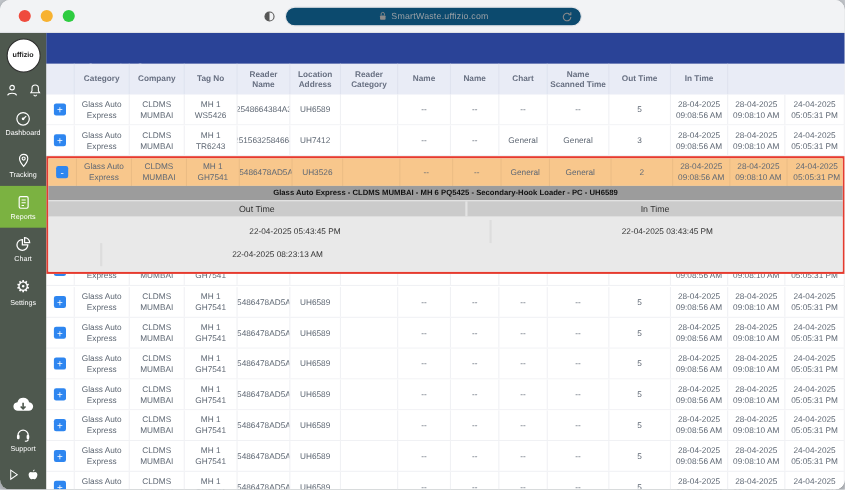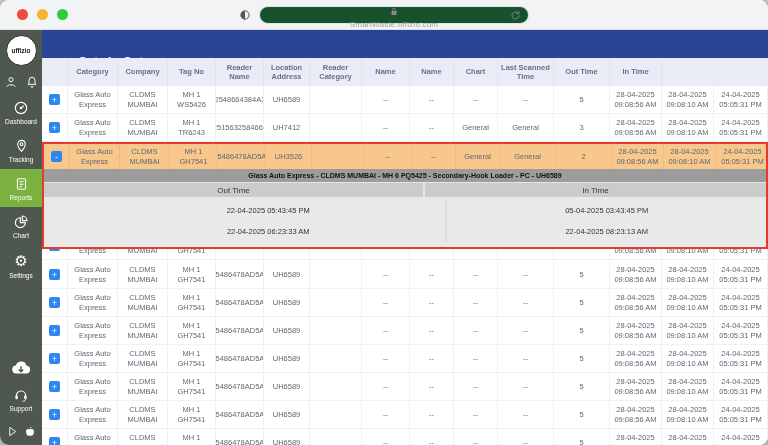--- a/index.html
+++ b/index.html
@@ -5,21 +5,21 @@
   html,body{margin:0;padding:0;background:#c9cdd2;font-family:"Liberation Sans",sans-serif;}
   *{box-sizing:border-box;}
   .window{width:768px;height:445px;background:#fff;border-radius:9px;overflow:hidden;position:relative;margin:0 auto;box-shadow:0 2px 10px rgba(0,0,0,.35);}
 
   
   .browser-bar{height:30px;background:#f2f3f5;border-bottom:1px solid #dfe1e5;display:flex;align-items:center;position:relative;}
   .traffic-lights{display:flex;gap:9px;margin-left:17px;}
   .tl{width:11px;height:11px;border-radius:50%;border:none;padding:0;cursor:default;}
   .tl.red{background:#ef4b3d;} .tl.yellow{background:#f7b231;} .tl.green{background:#2ecc40;}
   .url-area{position:absolute;left:50%;top:50%;transform:translate(-50%,-50%);display:flex;align-items:center;gap:8px;}
-  .url-pill{width:270px;height:18px;background:#14532d;border:1px solid #e2e4e8;border-radius:10px;display:flex;align-items:center;gap:4px;position:relative;flex-direction:column;}
+  .url-pill{width:270px;height:18px;background:#0c4a6e;border:1px solid #e2e4e8;border-radius:10px;display:flex;align-items:center;justify-content:center;gap:4px;position:relative;}
   .url-text{font-size:8px;color:#9aa0a6;letter-spacing:.2px;}
   .refresh{position:absolute;right:7px;top:3px;}
 
   
   .app{display:flex;height:415px;}
   .sidebar{width:42px;background:#4e584e;display:flex;flex-direction:column;align-items:center;flex-shrink:0;position:relative;z-index:3;}
   .logo{width:31px;height:31px;background:#fff;border:1px solid #2e2e2e;border-radius:50%;margin-top:5px;display:flex;align-items:center;justify-content:center;flex-shrink:0;}
   .logo span{font-size:6.5px;font-weight:bold;color:#222;}
   .sb-duo{display:flex;gap:7px;margin-top:9px;}
   .sb-nav{display:flex;flex-direction:column;align-items:stretch;width:100%;margin-top:4px;}
@@ -202,21 +202,21 @@
           <div class="hcell"></div>
           <div class="hcell">Category</div>
           <div class="hcell">Company</div>
           <div class="hcell">Tag No</div>
           <div class="hcell">Reader Name</div>
           <div class="hcell">Location Address</div>
           <div class="hcell">Reader Category</div>
           <div class="hcell">Name</div>
           <div class="hcell">Name</div>
           <div class="hcell">Chart</div>
-          <div class="hcell">Last Scanned Time</div>
+          <div class="hcell">Name Scanned Time</div>
           <div class="hcell">Out Time</div>
           <div class="hcell">In Time</div>
         </div>
 
       <div class="tbody">
         <div id="rows-before">
             <div class="trow">
               <div class="cell">
                 <button class="expand-btn">+</button>
               </div>
@@ -280,24 +280,23 @@
             </div>
           <div class="panel">
             <div class="panel-title">Glass Auto Express - CLDMS MUMBAI - MH 6 PQ5425 - Secondary-Hook Loader - PC - UH6589</div>
             <div class="panel-subhead">
               <div class="ph-col">Out Time</div>
               <div class="ph-col right">In Time</div>
             </div>
             <div class="panel-body" id="panel-rows">
                 <div class="prow">
                   <div class="pcol">22-04-2025 05:43:45 PM</div>
-                  <div class="pcol right">05-04-2025 03:43:45 PM</div>
+                  <div class="pcol right">22-04-2025 03:43:45 PM</div>
                 </div>
                 <div class="prow">
-                  <div class="pcol">22-04-2025 06:23:33 AM</div>
                   <div class="pcol right">22-04-2025 08:23:13 AM</div>
                 </div>
               </div>
           </div>
         </div>
 
         <div id="rows-after">
             <div class="clip">
               <div class="trow">
                 <div class="cell">

